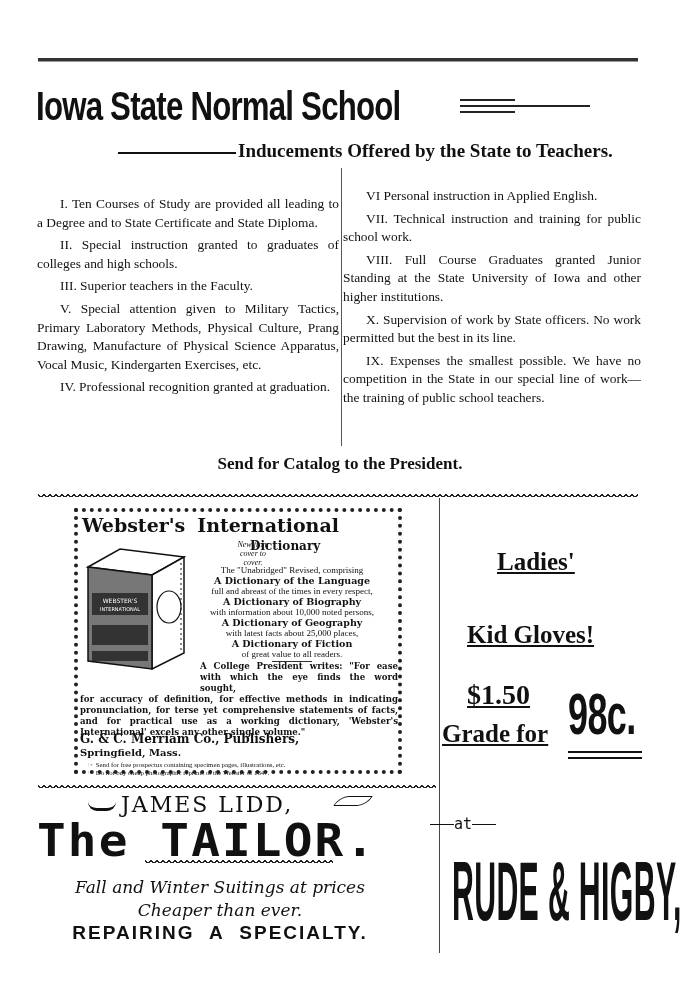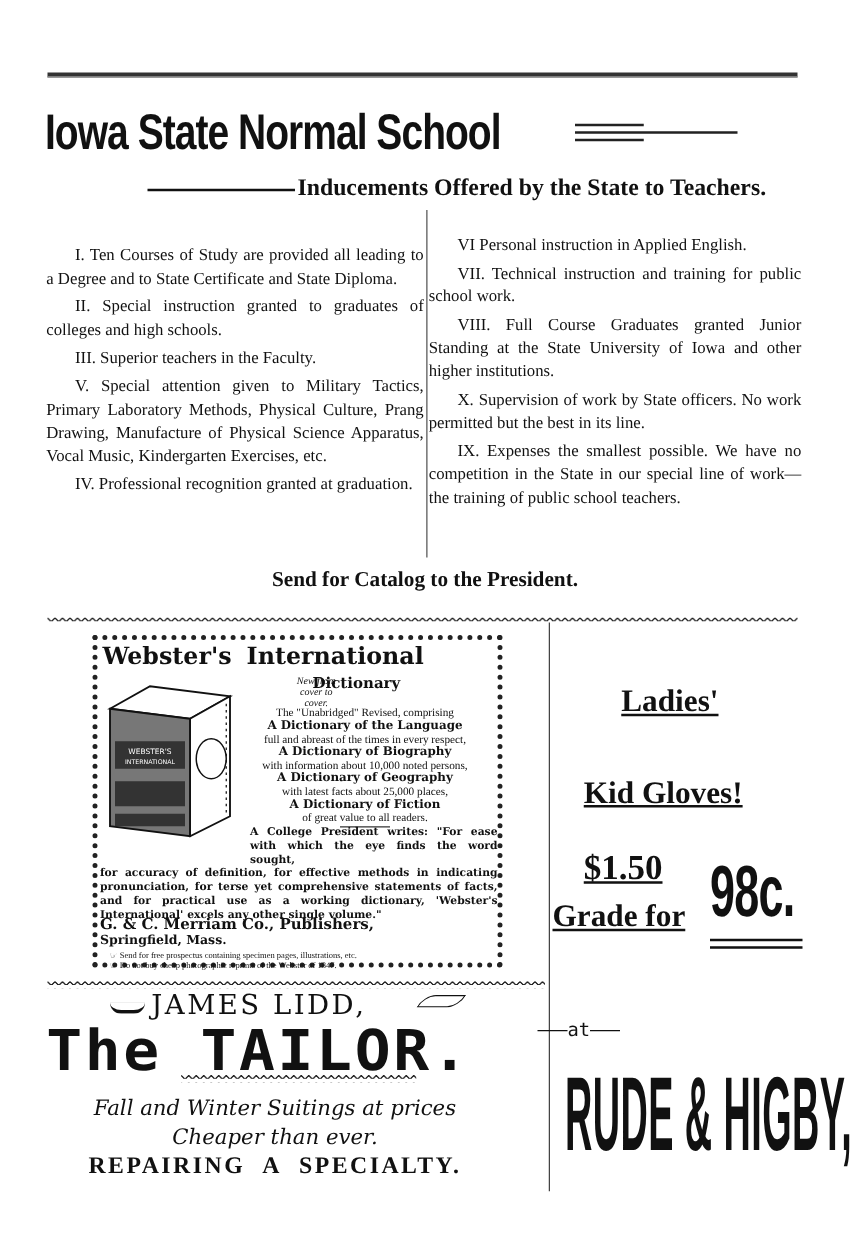--- a/index.html
+++ b/index.html
@@ -43,21 +43,21 @@
   .g-price { left: 467px; top: 679px; font-size: 28px; }
   .g-grade { left: 442px; top: 720px; font-size: 25px; }
   .g-98 { left: 568px; top: 680px; font-family: "Liberation Sans", sans-serif; font-weight: bold; font-size: 58px; transform: scaleX(0.62); transform-origin: left top; letter-spacing: -1px; }
   .g-98-rule { left: 568px; top: 751px; width: 74px; height: 8px; border-top: 2px solid #111; border-bottom: 2px solid #111; box-sizing: border-box; }
   .lidd { left: 85px; top: 792px; font-family: "DejaVu Serif", serif; font-size: 22px; letter-spacing: 2px; white-space: nowrap; }
   .lidd-tail { left: 88px; top: 802px; width: 28px; height: 6px; border-bottom: 3px solid #111; border-radius: 0 0 20px 20px; }
   .lidd-tail2 { left: 336px; top: 796px; width: 32px; height: 8px; border: 1px solid #111; border-radius: 20px 0 20px 0; transform: skewX(-30deg); }
   .tailor { left: 37px; top: 816px; font-family: "DejaVu Sans Mono", monospace; font-weight: bold; font-size: 45px; letter-spacing: 2px; white-space: nowrap; transform: scaleX(1.06); transform-origin: left top; line-height: 50px; }
   .wave-3 { left: 145px; top: 860px; width: 188px; }
   .fall { left: 0; width: 440px; top: 876px; text-align: center; font-family: "DejaVu Serif", serif; font-style: italic; font-size: 17px; line-height: 23px; }
-  .repair { left: 0; width: 440px; top: 922px; text-align: center; font-family: Liberation Serif, serif; font-weight: bold; font-size: 19px; letter-spacing: 2px; word-spacing: 8px; }
+  .repair { left: 0; width: 440px; top: 922px; text-align: center; font-family: Liberation Sans, sans-serif; font-weight: bold; font-size: 19px; letter-spacing: 2px; word-spacing: 8px; }
   .at { left: 430px; width: 250px; top: 792px; font-family: "DejaVu Sans Mono", monospace; font-size: 15px; margin-top: 23px; }
   .at .d { display: inline-block; width: 24px; height: 1px; background: #111; vertical-align: middle; }
   .rude { left: 452px; top: 849px; font-family: "Liberation Sans", sans-serif; font-weight: bold; font-size: 84px; line-height: 84px; letter-spacing: 1px; transform: scaleX(0.36); transform-origin: left top; white-space: nowrap; }
 </style>
 </head>
 <body>
 
 <div class="abs rule-top"></div>
 
 <div class="abs headline">Iowa State Normal School</div>

